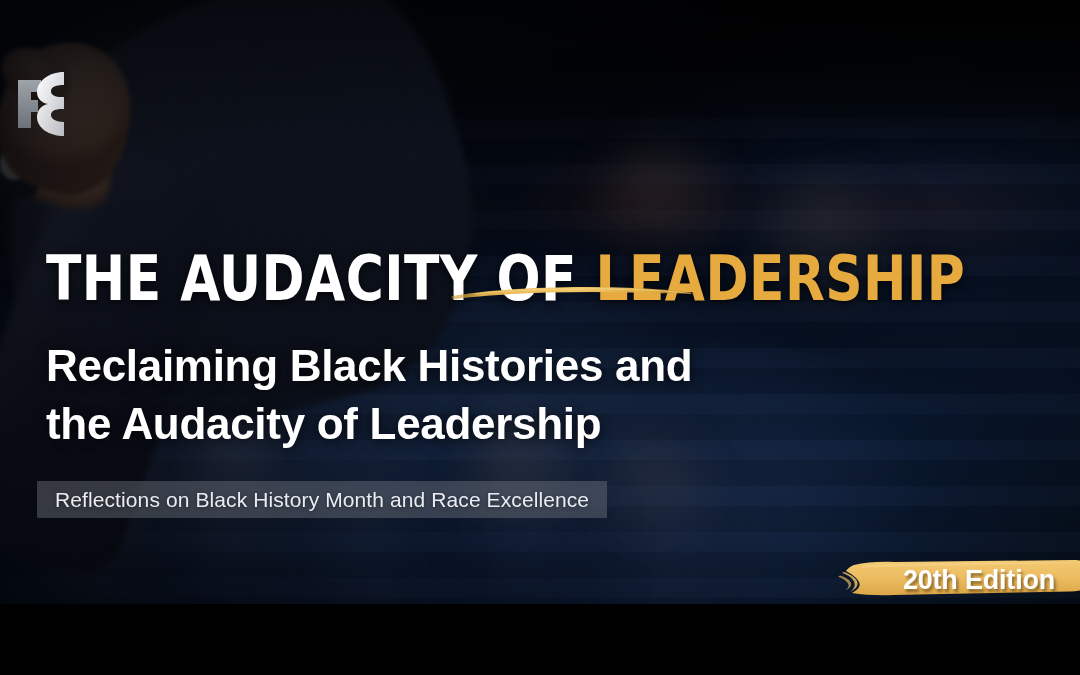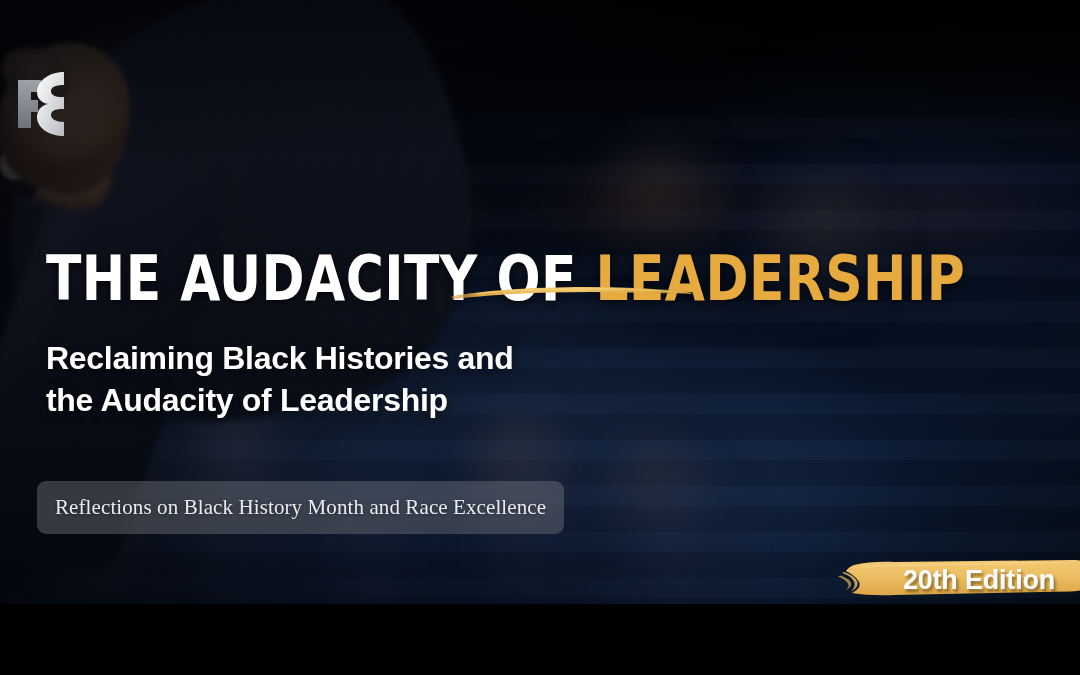--- a/index.html
+++ b/index.html
@@ -212,41 +212,40 @@
     width: 252px;
     height: 24px;
   }
 
   
   #subtitle {
     position: absolute;
     left: 46px;
     top: 337px;
     width: 700px;
-    font-size: 32px;
+    font-size: 44px;
     line-height: 1.32;
     font-weight: 700;
     color: #ffffff;
     letter-spacing: -0.3px;
     text-shadow: 0 2px 12px rgba(0,0,0,0.7);
   }
 
   
   #caption-pill {
     position: absolute;
     left: 37px;
     top: 481px;
     height: 37px;
-    padding: 8px 18px;
+    padding: 0 18px;
     display: flex;
     align-items: center;
-    border-radius: 9px;
+    border-radius: 1px;
     background: rgba(120,124,132,0.42);
     backdrop-filter: blur(6px);
-    font-family: Liberation Serif, serif;
     -webkit-backdrop-filter: blur(6px);
   }
   #caption-text {
     font-size: 21px;
     font-weight: 400;
     color: #e9ecf2;
     letter-spacing: 0.1px;
     white-space: nowrap;
     text-shadow: 0 1px 4px rgba(0,0,0,0.45);
   }

